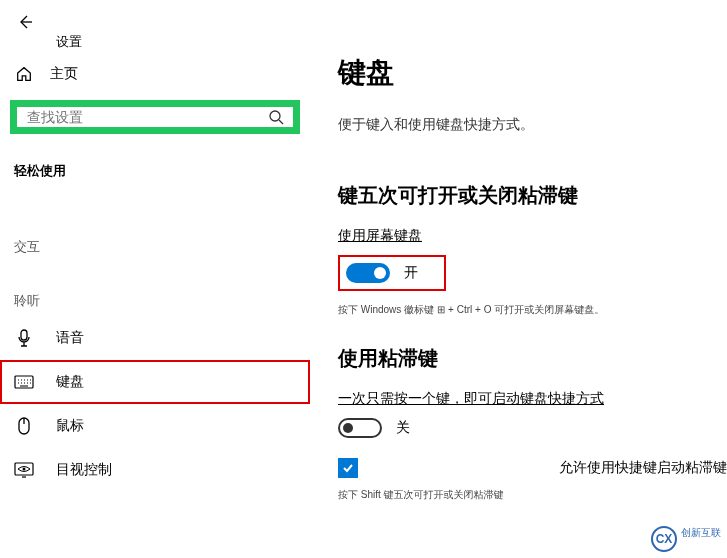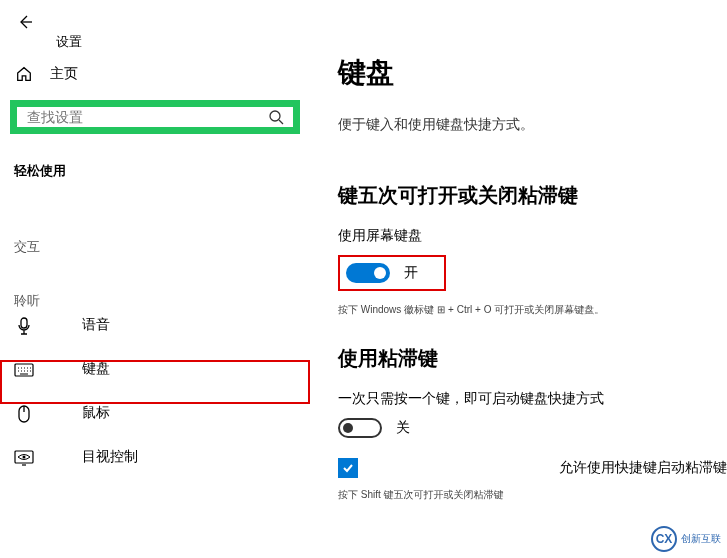--- a/index.html
+++ b/index.html
@@ -18,47 +18,47 @@
     .home-label { font-size: 14px; color: #000; }
 
     .search-wrap { padding: 6px 10px 8px 10px; }
     .search-box { display:flex; align-items:center; height: 34px; border: 7px solid #22c55e; background:#fff; padding: 0 8px 0 10px; }
     .search-box input { border:none; outline:none; flex:1; font-size:14px; background:transparent; }
     .search-box .sicon { width:18px; height:18px; display:flex; align-items:center; justify-content:center; }
 
     .cat-header { font-size: 13px; font-weight:700; padding: 20px 14px 10px 14px; }
     .subcat { font-size: 13px; color:#555; padding: 30px 14px 6px 14px; }
 
-    .nav-item { display:flex; height: 44px; padding: 0 14px; cursor:pointer;gap:26px; }
+    .nav-item { display:flex; align-items:center; height: 44px; padding: 0 14px; cursor:pointer; }
     .nav-item .nicon { width: 20px; height:20px; margin-right: 22px; display:flex; align-items:center; justify-content:center; }
     .nav-item .nlabel { font-size: 14px; color:#000; }
     .nav-item.selected { outline: 2px solid #d00; outline-offset: -2px; }
 
     .page-title { font-size: 28px; font-weight: 600; margin-bottom: 24px; }
     .desc { font-size: 14px; color: #333; margin-bottom: 48px; }
     .section-h { font-size: 20px; font-weight: 600; margin-bottom: 18px; }
-    .field-label { font-size: 14px; margin-bottom: 10px; }
+    .field-label { font-size: 14px; margin-bottom: 10px; text-decoration: underline; }
     .hint { font-size: 10px; color: #444; margin: 12px 0 28px 0; }
 
     .toggle-row { display:flex; align-items:center; gap:14px; }
     .toggle { width: 44px; height: 20px; border-radius: 10px; position:relative; }
     .toggle.on { background:#0078d4; }
     .toggle.off { background:#fff; border: 2px solid #333; }
     .toggle .knob { width:12px; height:12px; border-radius:50%; position:absolute; top:50%; transform:translateY(-50%); }
     .toggle.on .knob { background:#fff; right:4px; }
     .toggle.off .knob { background:#333; left:3px; width:10px; height:10px; }
     .toggle-text { font-size:14px; }
     .toggle-highlight { border: 2px solid #d00; padding: 6px 26px 6px 6px; display:inline-flex; align-items:center; gap:14px; }
 
     .checkbox-row { display:flex; align-items:center; gap:10px; margin-top: 4px; justify-content: space-between; }
     .checkbox { width:20px; height:20px; border:1.5px solid #0078d4; background:#0078d4; display:flex; align-items:center; justify-content:center; }
     .checkbox svg { stroke:#fff; }
     .cb-label { font-size:14px; }
 
-    .watermark { position:absolute; right:6px; bottom:6px; display:flex; align-items:center; gap:4px; opacity:0.85; }
+    .watermark { position:absolute; right:6px; bottom:6px; display:flex; align-items:flex-start; gap:4px; opacity:0.85; }
     .wm-circle { width:26px; height:26px; border:2px solid #0a4da2; border-radius:50%; display:flex; align-items:center; justify-content:center; font-size:12px; color:#0a4da2; font-weight:700; }
     .wm-text { font-size:10px; color:#0a4da2; }
 
     .win-icon { font-family: "Segoe UI Symbol"; }
   </style>
 </head>
 <body>
 
 <div class="header">
   <span class="back-icon">

